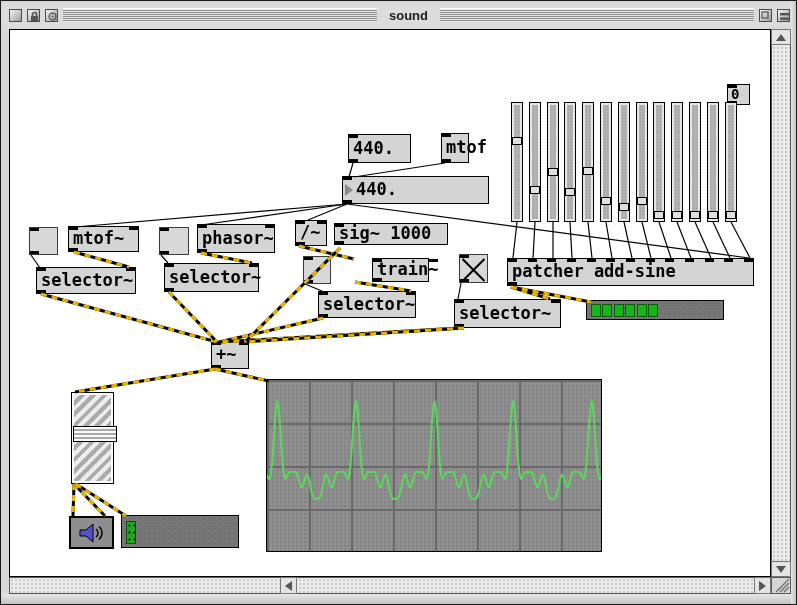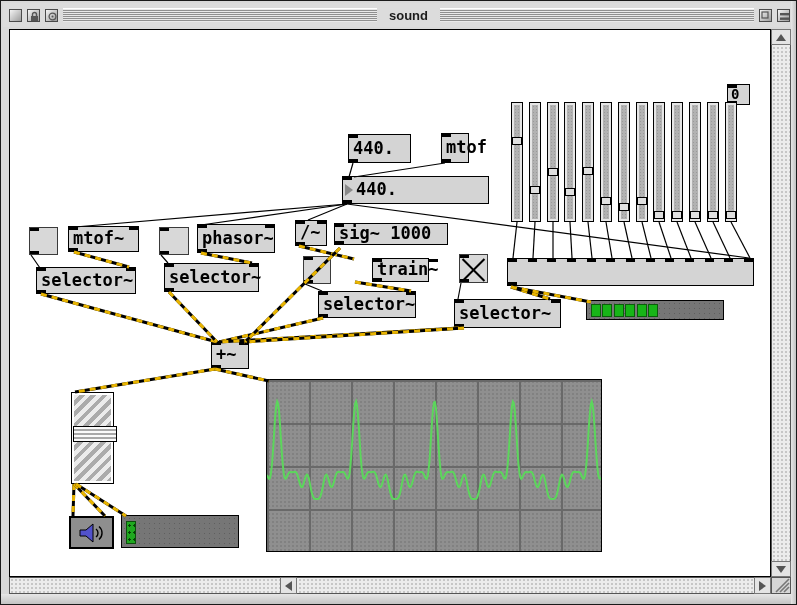--- a/index.html
+++ b/index.html
@@ -209,20 +209,21 @@
         <i class="tick" style="top: 0px; left: 79px; width: 9px;"></i>
         <i class="tick" style="top: 0px; left: 98px; width: 9px;"></i>
         <i class="tick" style="top: 0px; left: 118px; width: 9px;"></i>
         <i class="tick" style="top: 0px; left: 138px; width: 9px;"></i>
         <i class="tick" style="top: 0px; left: 157px; width: 9px;"></i>
         <i class="tick" style="top: 0px; left: 177px; width: 9px;"></i>
         <i class="tick" style="top: 0px; left: 197px; width: 9px;"></i>
         <i class="tick" style="top: 0px; left: 216px; width: 9px;"></i>
         <i class="tick" style="top: 0px; left: 236px; width: 9px;"></i>
         <i class="otick" style="left: 0px; width: 9px;"></i>
+        <span class="lbl">patcher add-sine</span>
       </div>
       <div class="box obj" style="left: 210px; top: 340px; width: 38px; height: 28px;">
         <i class="tick" style="top: 0px; left: 0px; width: 9px;"></i>
         <i class="tick" style="top: 0px; left: 27px; width: 9px;"></i>
         <i class="otick" style="left: 0px; width: 9px;"></i>
         <span class="lbl">+~</span>
       </div>
     </div>
 
   <div id="bank">

